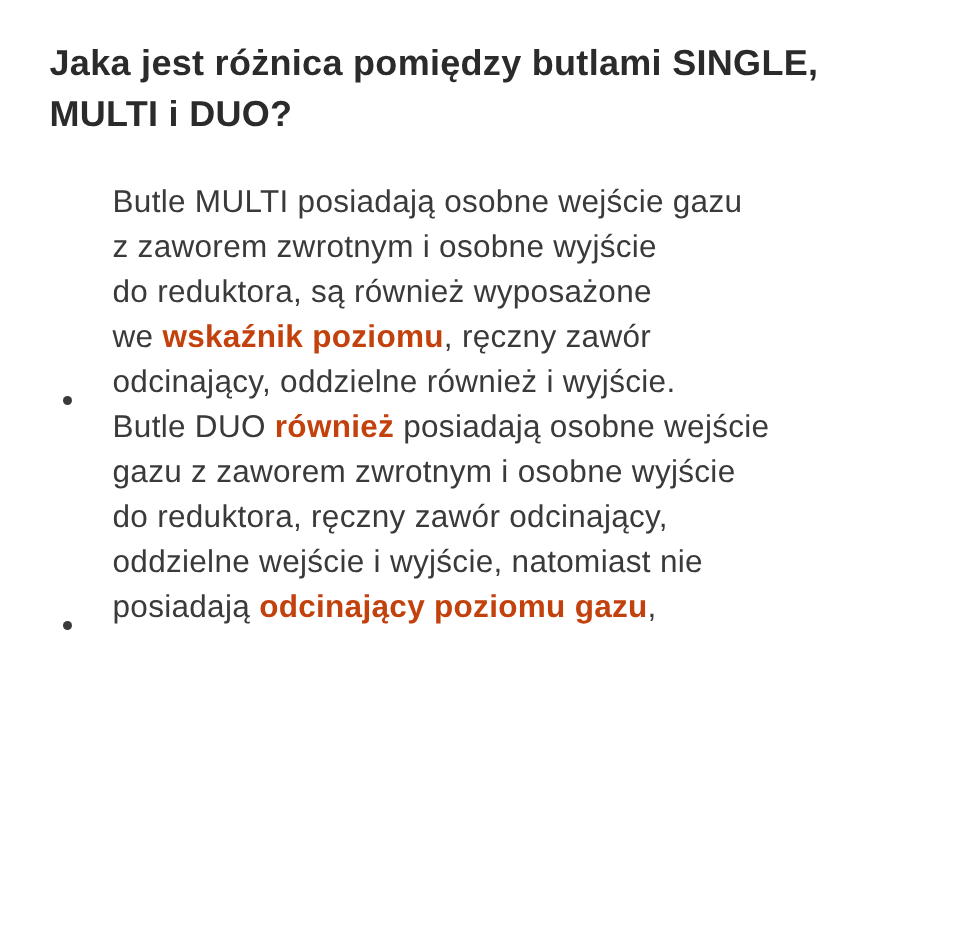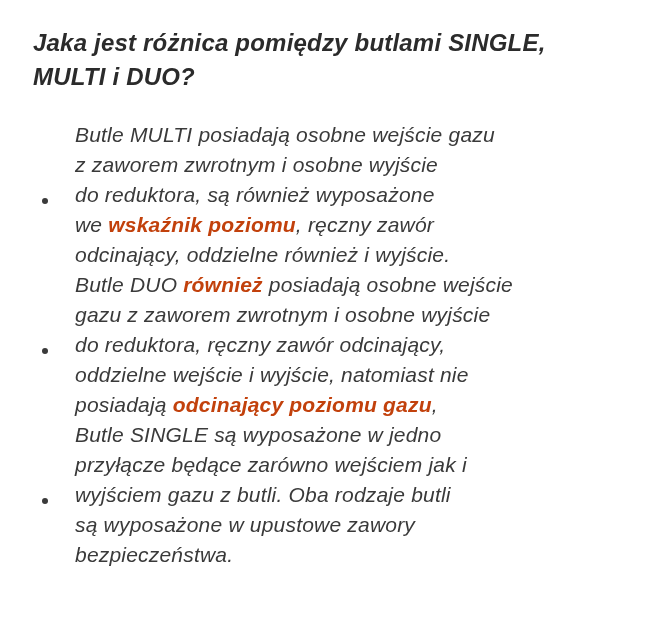--- a/index.html
+++ b/index.html
@@ -11,39 +11,38 @@
     height: 622px;
     background: #ffffff;
     overflow: hidden;
     font-family: "Liberation Sans", sans-serif;
   }
   .page {
     width: 650px;
     height: 622px;
     box-sizing: border-box;
     padding: 26px 30px 0 33px;
-    font-style: italic;
   }
   .question {
     margin: 0;
     font-size: 24px;
     line-height: 34px;
     font-weight: 700;
     color: #2b2b2b;
     letter-spacing: 0.2px;
     white-space: pre-line;
   }
   .bullet-list {
     list-style: none;
     margin: 26px 0 0 0;
     padding: 0;
   }
   .bullet-item {
     display: flex;
-    align-items: center;
+    align-items: flex-end;
   }
   .bullet-marker {
     flex: 0 0 42px;
     box-sizing: border-box;
     padding-left: 9px;
     padding-top: 12px;
   }
   .bullet-dot {
     display: block;
     width: 6px;
@@ -87,25 +86,15 @@
       <span class="bullet-marker">
           <span class="bullet-dot"></span>
         </span>
       <span class="bullet-content"><span class="seg">Butle DUO </span><span class="seg bold">również</span><span class="seg"> posiadają osobne wejście
 gazu z zaworem zwrotnym i osobne wyjście
 do reduktora, ręczny zawór odcinający,
 oddzielne wejście i wyjście, natomiast nie
 posiadają </span><span class="seg bold">odcinający poziomu gazu</span><span class="seg">,</span></span>
     </li>
 
-    <li class="bullet-item">
-      <span class="bullet-marker">
-          <span class="bullet-dot"></span>
-        </span>
-      <span class="bullet-content"><span class="seg">Butle SINGLE są wyposażone w jedno
-przyłącze będące zarówno wejściem jak i
-wyjściem gazu z butli. Oba rodzaje butli
-są wyposażone w upustowe zawory
-bezpieczeństwa.</span></span>
-    </li>
 
   </ul>
 </div>
 
 </body></html>

